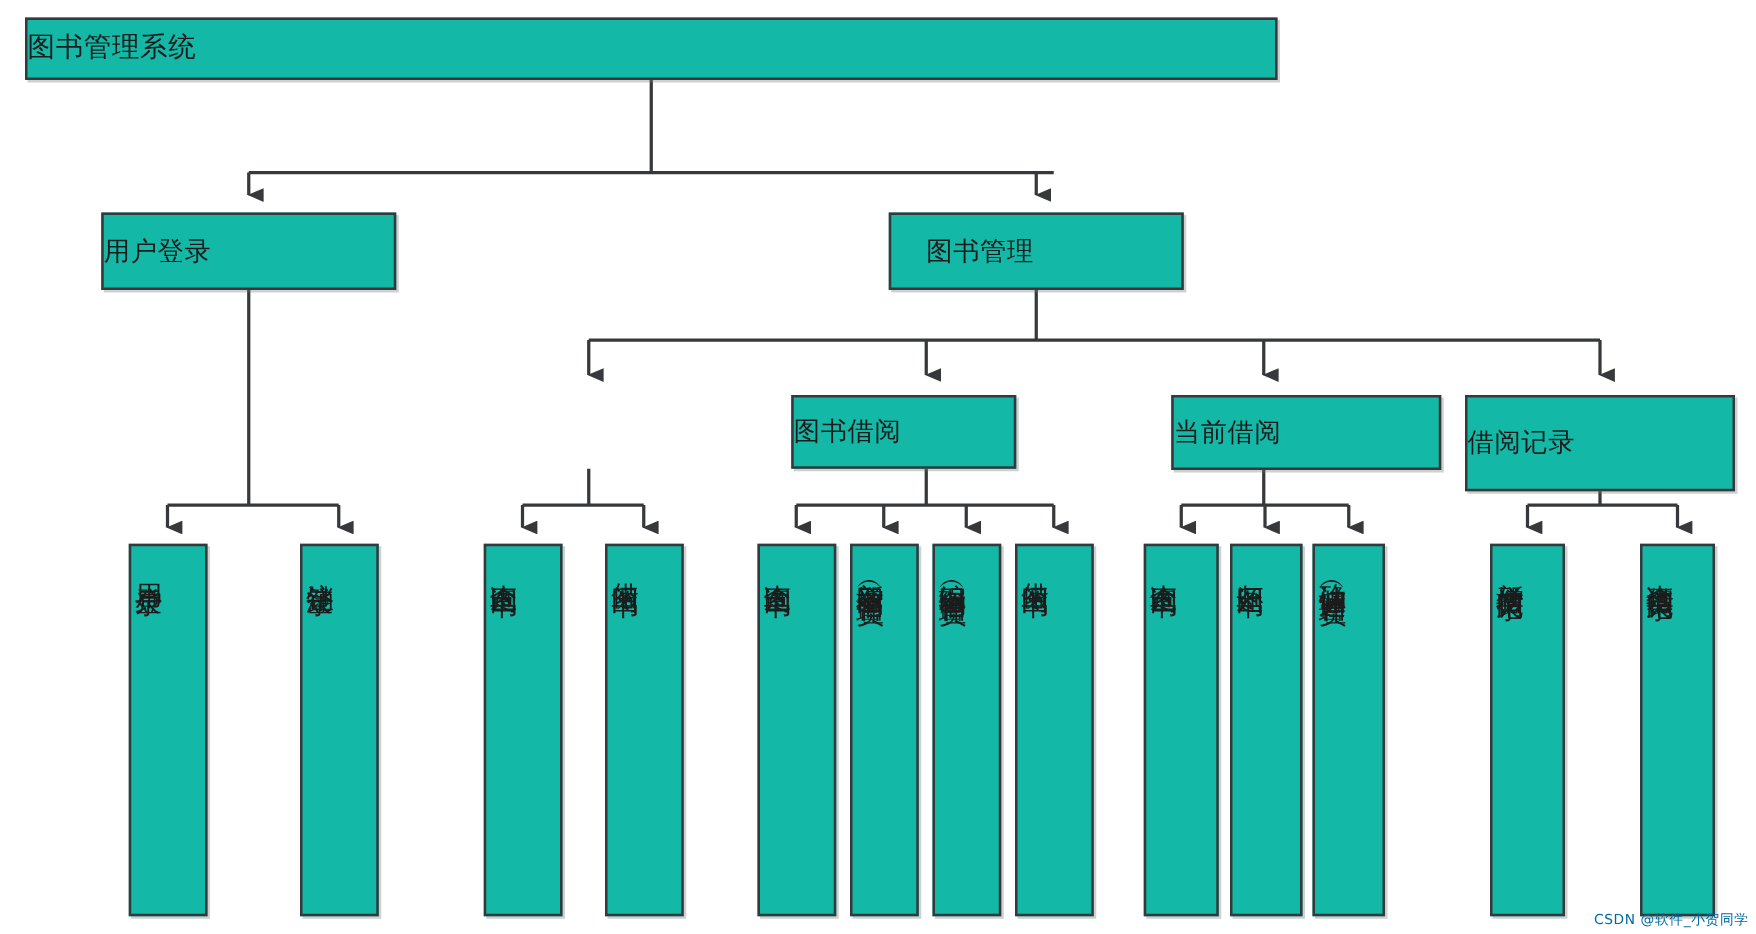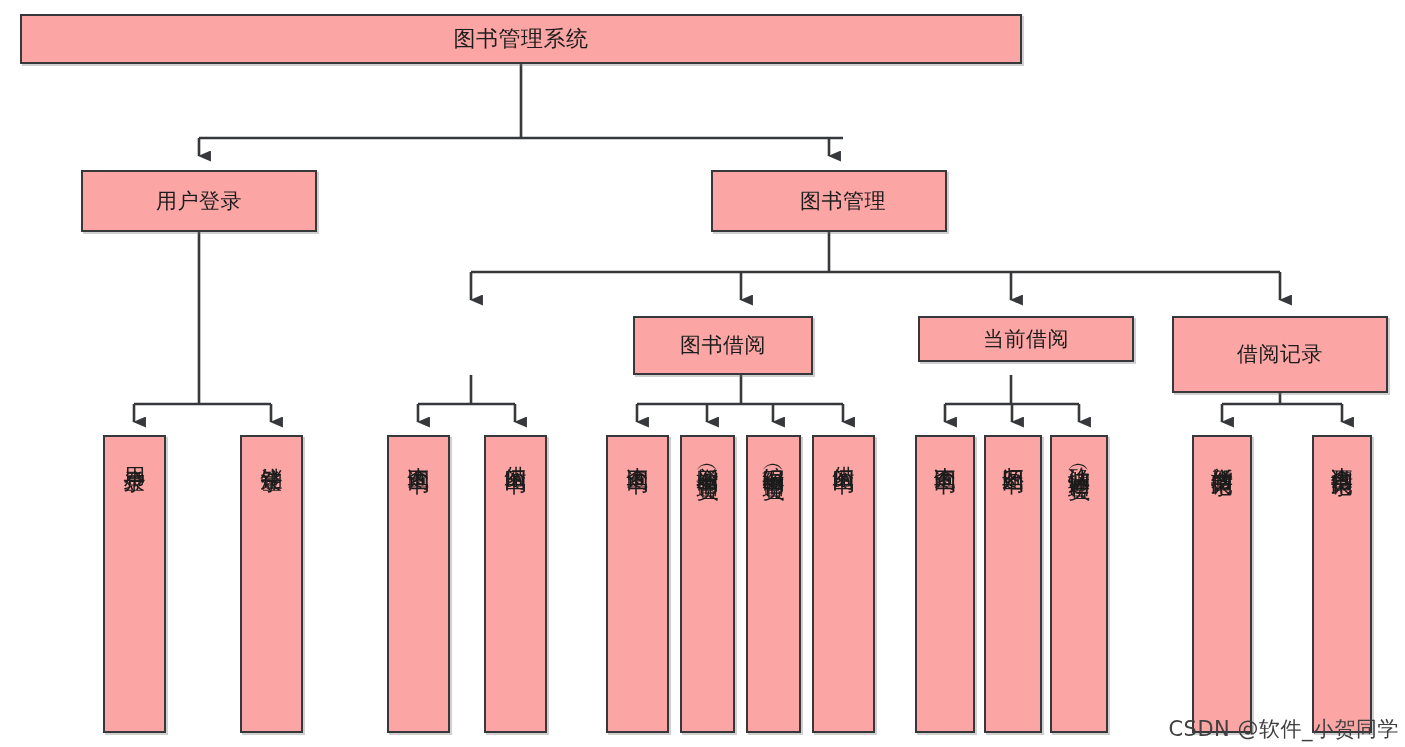--- a/index.html
+++ b/index.html
@@ -5,45 +5,45 @@
   html,body{margin:0;padding:0;background:#ffffff;}
   body{
     width:1405px;height:747px;overflow:hidden;
     font-family:"DejaVu Sans","Liberation Sans",sans-serif;
     color:#1a1a1a;
   }
   #stage{position:relative;width:1405px;height:747px;background:#fff;}
   svg#wires{position:absolute;left:0;top:0;width:1405px;height:747px;}
   .node{
     position:absolute;
-    background:#fca5a5;
+    background:#14b8a6;
     border:2.5px solid #36383b;
     box-sizing:border-box;
     box-shadow:2px 2px 0 rgba(120,120,120,.35);
-    display:flex;align-items:center;justify-content:center;
+    display:flex;align-items:center;justify-content:flex-start;
     text-align:center;
   }
   .node .lbl{
     font-size:21px;line-height:1.15;color:#1c1c1c;letter-spacing:.5px;
     white-space:nowrap;
   }
   .node.root .lbl{font-size:22px;}
   .node.leaf{align-items:flex-start;padding-top:12px;}
   .node.leaf .lbl{
     writing-mode:vertical-rl;
     text-orientation:upright;
     font-size:22px;
     line-height:1.18;
     letter-spacing:2px;
     white-space:normal;
     max-height:282px;
   }
   #watermark{
     position:absolute;right:6px;bottom:4px;
-    font-size:21px;color:#404040;letter-spacing:.5px;
+    font-size:11px;color:#0369a1;letter-spacing:.5px;
     white-space:nowrap;pointer-events:none;
   }
 </style>
 </head>
 <body>
 
 <div id="stage">
 
   <svg id="wires" viewBox="0 0 1405 747" xmlns="http://www.w3.org/2000/svg">
     <defs>
@@ -102,21 +102,21 @@
   <div class="node l1" id="n-l1-0" style="left: 81px; top: 170px; width: 236px; height: 62px;">
     <span class="lbl">用户登录</span>
   </div>
   <div class="node l1" id="n-l1-1" style="left: 711px; top: 170px; width: 236px; height: 62px; padding-left: 28px;">
     <span class="lbl">图书管理</span>
   </div>
 
   <div class="node l2" id="n-l2-1" style="left: 633px; top: 316px; width: 180px; height: 59px;">
     <span class="lbl">图书借阅</span>
   </div>
-  <div class="node l2" id="n-l2-2" style="left: 918px; top: 316px; width: 216px; height: 46px;">
+  <div class="node l2" id="n-l2-2" style="left: 937px; top: 316px; width: 216px; height: 60px;">
     <span class="lbl">当前借阅</span>
   </div>
   <div class="node l2" id="n-l2-3" style="left: 1172px; top: 316px; width: 216px; height: 77px;">
     <span class="lbl">借阅记录</span>
   </div>
 
   <div class="node leaf" id="n-lf-0" style="left: 103px; top: 435px; width: 63px; height: 298px;">
     <span class="lbl">用户登录</span>
   </div>
   <div class="node leaf" id="n-lf-1" style="left: 240px; top: 435px; width: 63px; height: 298px;">

